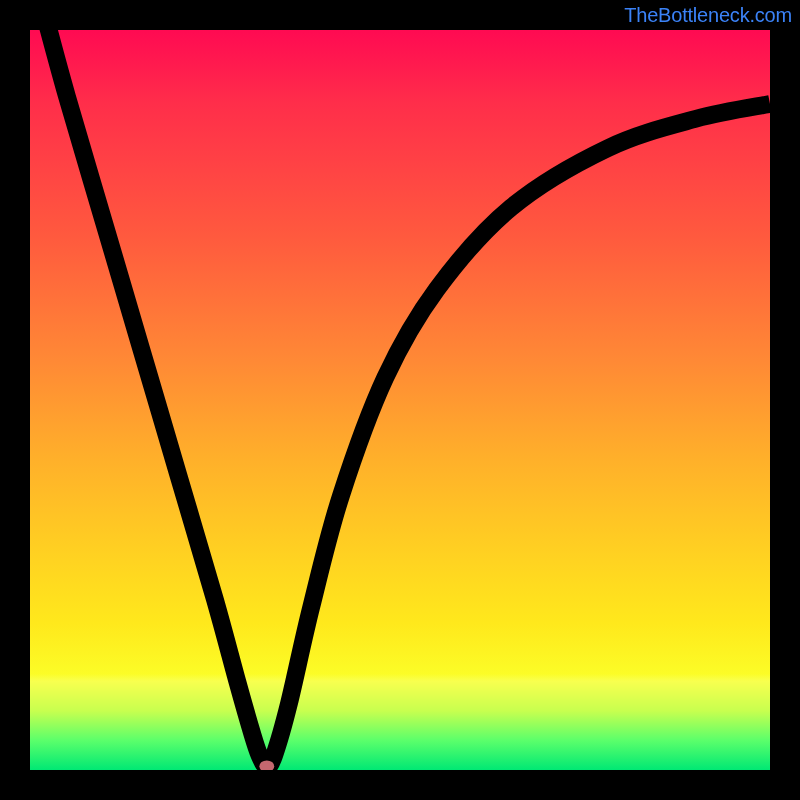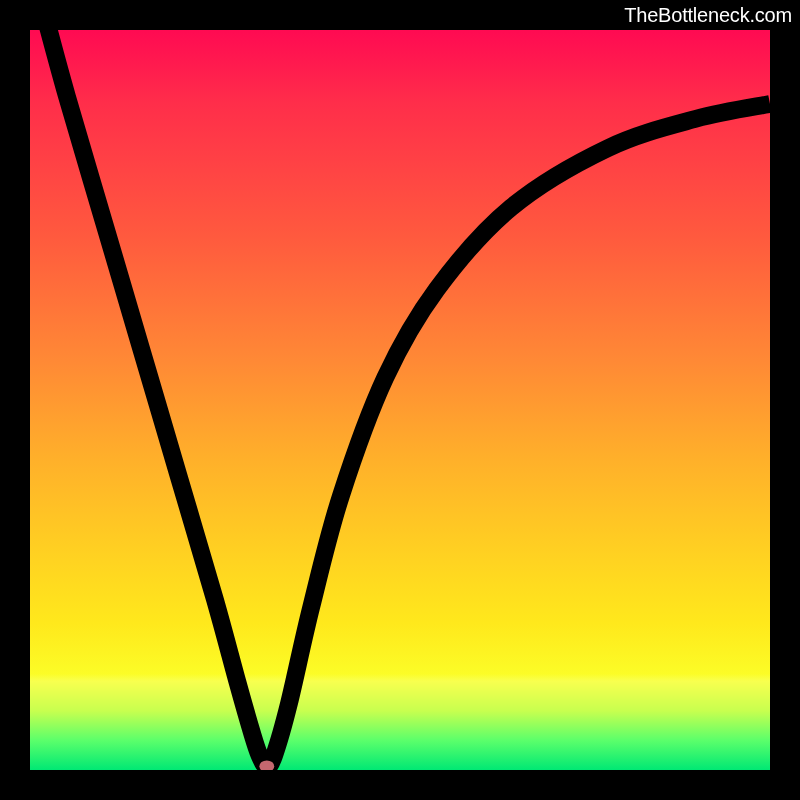--- a/index.html
+++ b/index.html
@@ -61,21 +61,21 @@
     fill: none;
   }
   .dot {
     fill: #c4676f;
     stroke: none;
   }
   .watermark {
     position: absolute;
     top: 4px;
     right: 8px;
-    color: #ffffff;
+    color: #3b82f6;
     font-size: 20px;
     letter-spacing: -0.2px;
     font-weight: 400;
   }
 </style>
 </head>
 <body>
 
 <div class="frame">
   <div class="watermark">TheBottleneck.com</div>

